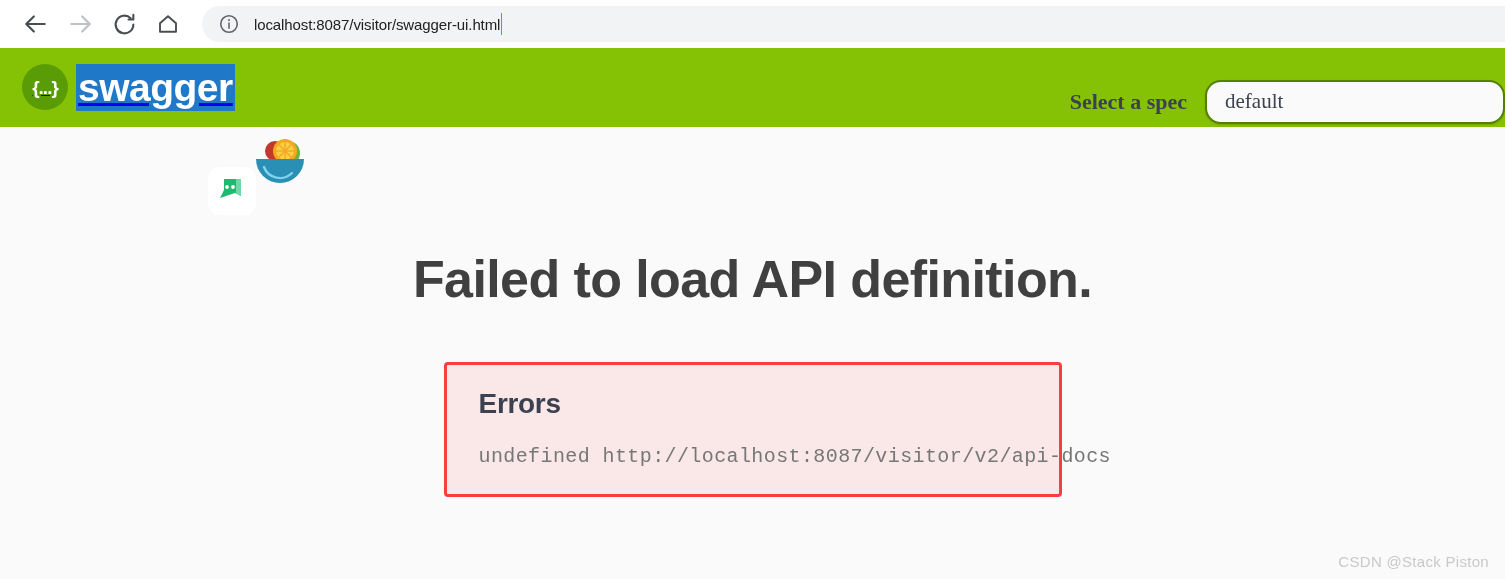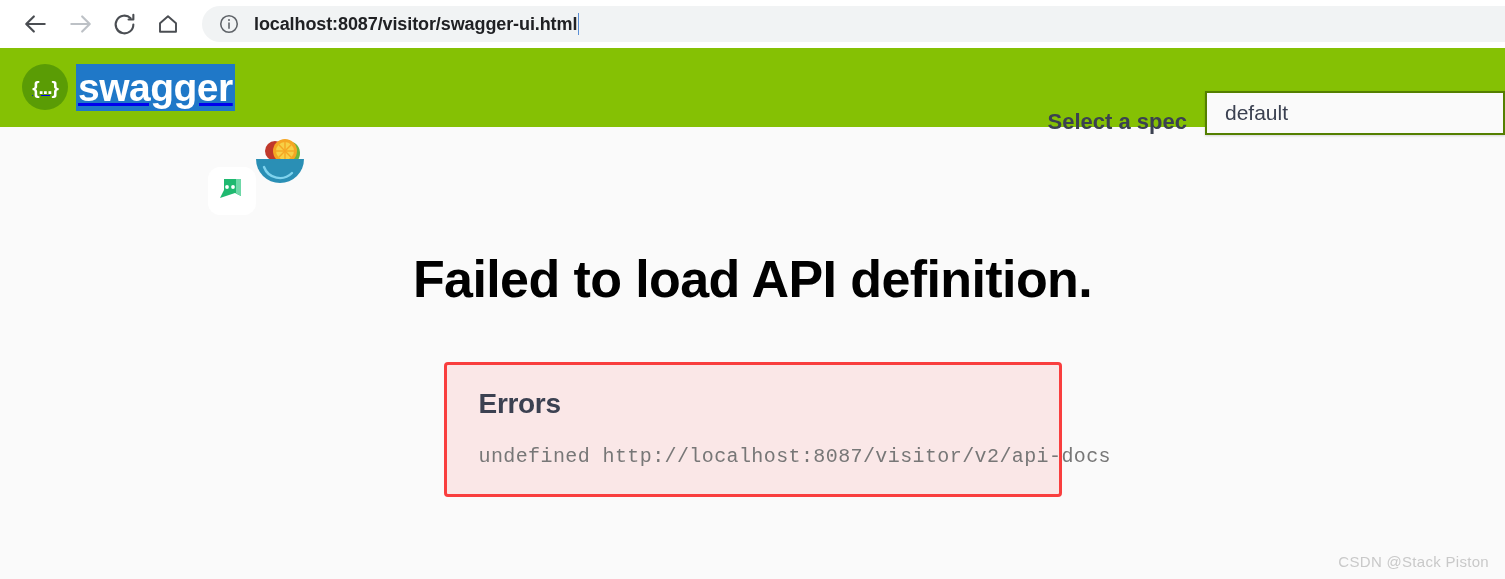--- a/index.html
+++ b/index.html
@@ -46,26 +46,25 @@
     border-radius: 18px 0 0 18px;
     display: flex;
     align-items: center;
     padding-left: 16px;
     min-width: 0;
   }
   .omnibox-info { flex: 0 0 auto; display: flex; align-items: center; }
   .omnibox-url {
     margin-left: 14px;
     font-family: "Liberation Sans", sans-serif;
-    font-size: 18px;
+    font-size: 15px;
     color: #202124;
     white-space: nowrap;
     overflow: hidden;
     letter-spacing: -0.1px;
-    font-weight: bold;
   }
   .omnibox-caret {
     width: 1px;
     height: 22px;
     background: #5a8fd6;
     margin-left: 1px;
     flex: 0 0 auto;
   }
 
   
@@ -113,57 +112,58 @@
   }
 
   
   .float-icon { position: absolute; }
   .salad-icon { left: 252px; top: 86px; width: 56px; height: 52px; }
   .chat-icon  { left: 208px; top: 119px; width: 48px; height: 48px; }
 
   .spec-selector {
     position: absolute;
     right: 0;
-    top: 8px;
+    top: 14px;
     height: 79px;
     display: flex;
-    align-items: flex-end;
+    align-items: center;
+    font-family: Liberation Serif, serif;
   }
   .spec-label {
     font-size: 22px;
     font-weight: bold;
     color: #3b4151;
     white-space: nowrap;
     margin-right: 18px;
   }
   .spec-select {
     width: 300px;   
     height: 44px;
     background: #fafafa;
     border: 2px solid #547f00;
-    border-radius: 0;
+    border-radius: 16px;
     display: flex;
     align-items: center;
     padding-left: 18px;
     font-size: 21px;
     color: #3b4151;
     box-shadow: 0 1px 2px rgba(0,0,0,0.15);
   }
 
   
   .main {
     position: relative;
     height: calc(579px - 48px - 79px);
   }
 
   .fail-title {
     text-align: center;
     font-size: 52px;
     font-weight: bold;
-    color: #000000;
+    color: #404040;
     letter-spacing: -0.6px;
     padding-top: 122px;
   }
 
   .errors-wrapper {
     display: flex;
     justify-content: center;
     margin-top: 53px;
   }
 

